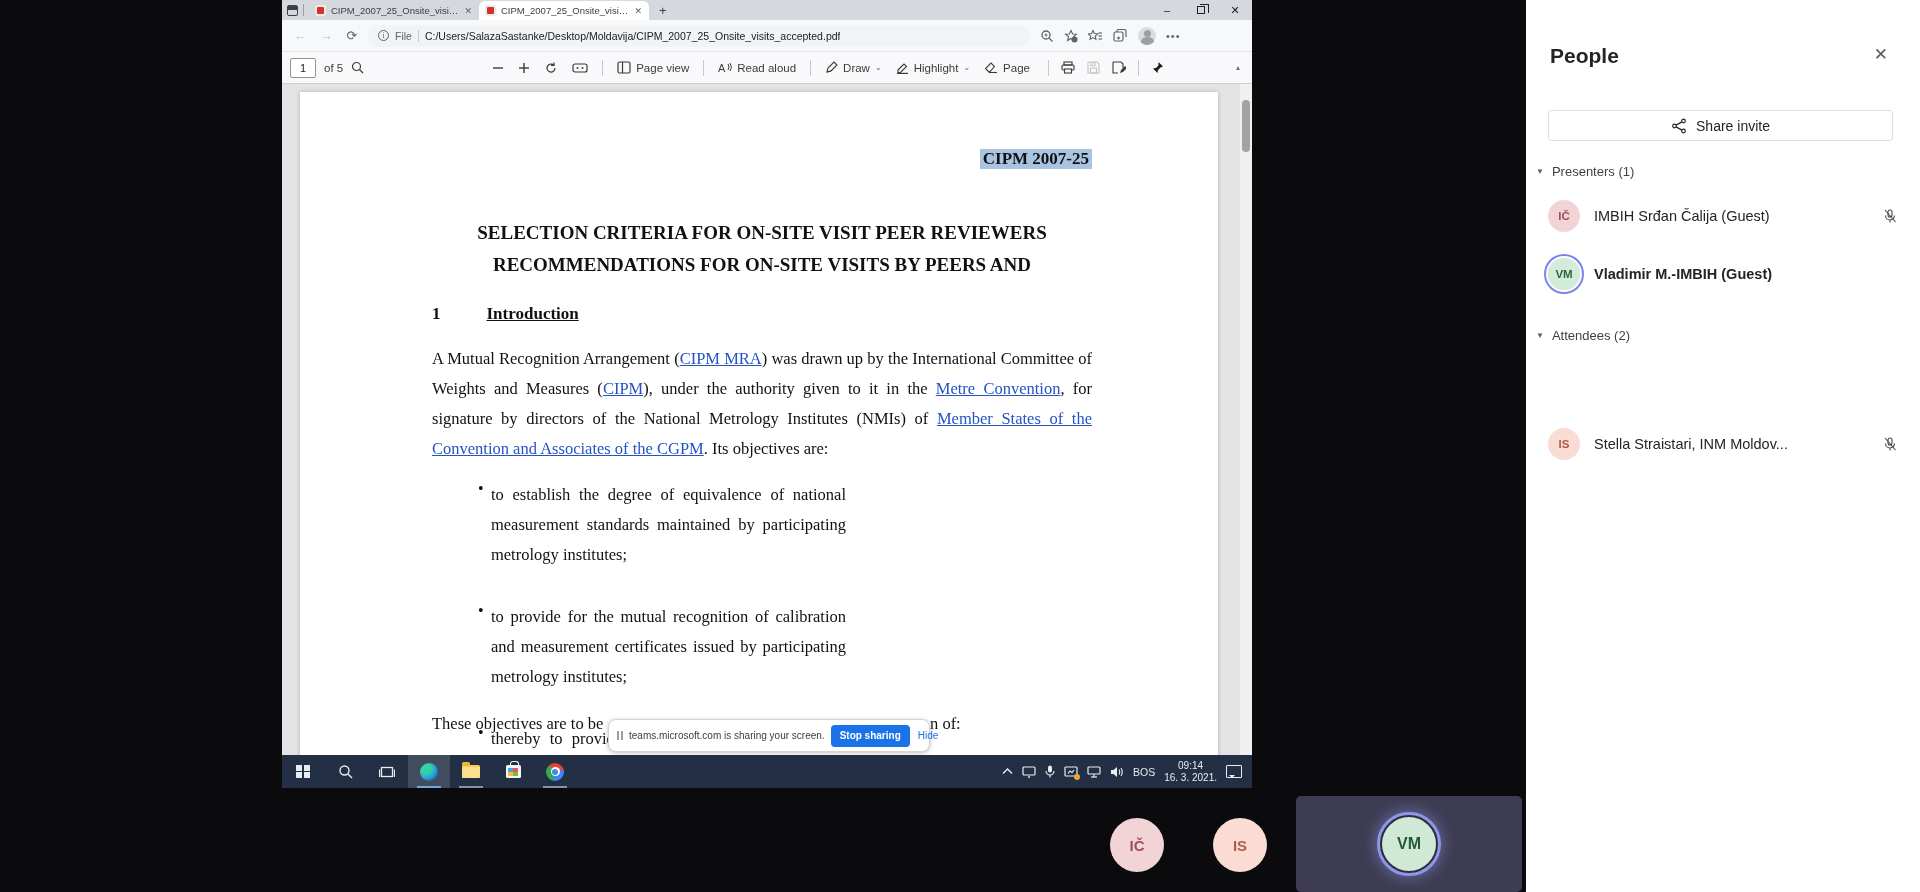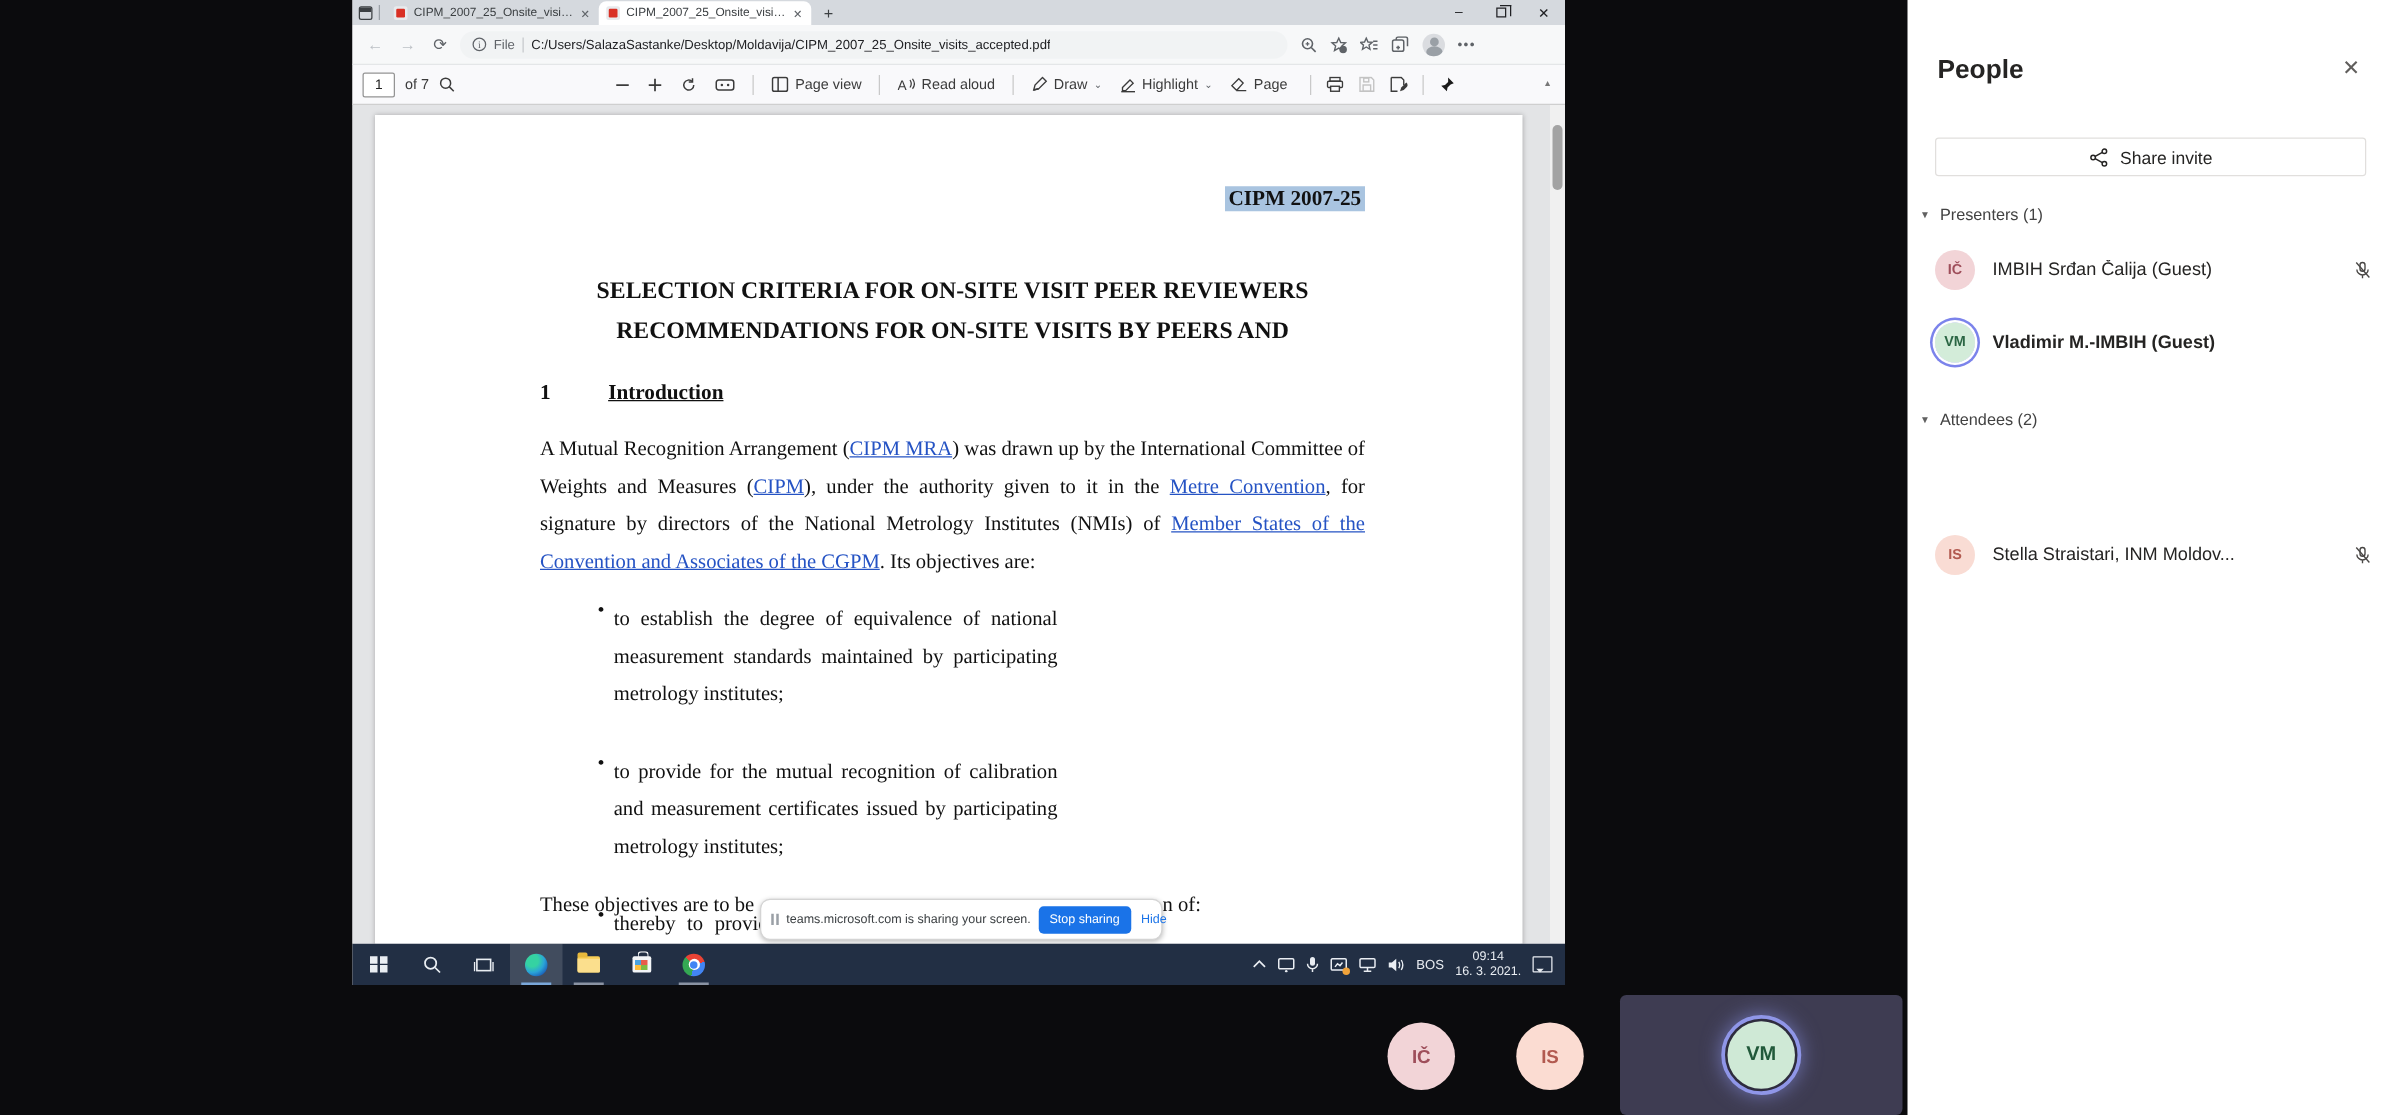--- a/index.html
+++ b/index.html
@@ -83,21 +83,21 @@
   .bullet .bt { width:548px; font-size:16.5px; line-height:30px; text-align:justify; }
   .tailline { position:absolute; left:132px; top:622px; font-size:16.5px; }
   .tailright { position:absolute; left:630px; top:622px; font-size:16.5px; }
 
   .sharebanner { position:absolute; left:326px; top:719px; width:322px; height:33px; background:#fff;
     border:1px solid #d4d4d4; border-radius:8px; box-shadow:0 1px 4px rgba(0,0,0,.25);
     display:flex; align-items:center; padding:0 8px; gap:6px; z-index:5; }
   .sb-pause { display:flex; gap:2px; }
   .sb-pause i { display:block; width:2px; height:9px; background:#9aa0a6; }
   .sb-text { font-size:10px; color:#3c4043; white-space:nowrap; }
-  .sb-btn { background:#1a73e8; color:#fff; font-size:10px; font-weight:normal; border:none;
+  .sb-btn { background:#1a73e8; color:#fff; font-size:10px; font-weight:bold; border:none;
     border-radius:4px; height:22px; padding:0 9px; white-space:nowrap; }
   .sb-hide { color:#1a73e8; font-size:10px; margin-left:2px; }
 
   
   .taskbar { position:absolute; left:0; bottom:0; right:0; height:33px; background:#222f44;
     display:flex; align-items:stretch; color:#e9edf2; }
   .tb-cell { width:42px; display:flex; align-items:center; justify-content:center; position:relative; }
   .tb-cell.open::after { content:""; position:absolute; bottom:0; left:9px; right:9px; height:2px; background:#8a93a3; }
   .tb-cell.active { background:rgba(255,255,255,.14); }
   .tb-cell.active::after { background:#7aa7d9; }
@@ -219,21 +219,21 @@
             <line x1="5.5" y1="7.5" x2="5.5" y2="10.5" stroke="#5f6368" stroke-width="1.2"></line>
             <line x1="4" y1="9" x2="7" y2="9" stroke="#5f6368" stroke-width="1.2"></line>
           </svg>
         <span class="avatar18"></span>
         <span class="dots">•••</span>
       </div>
     </div>
 
     <div class="pdfbar">
       <div class="pagebox">1</div>
-      <span>of 7</span>
+      <span>of 5</span>
       <svg width="13" height="13" viewBox="0 0 13 13">
           <circle cx="5.5" cy="5.5" r="4" fill="none" stroke="#3b3b3b" stroke-width="1.2"></circle>
           <line x1="8.5" y1="8.5" x2="12" y2="12" stroke="#3b3b3b" stroke-width="1.2"></line>
         </svg>
 
       <div class="pdf-mid">
         <span class="tool">
             <svg width="12" height="12" viewBox="0 0 12 12">
               <line x1="1" y1="6" x2="11" y2="6" stroke="#3b3b3b" stroke-width="1.4"></line>
             </svg>

